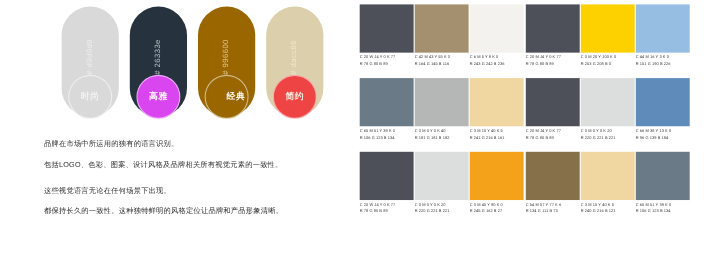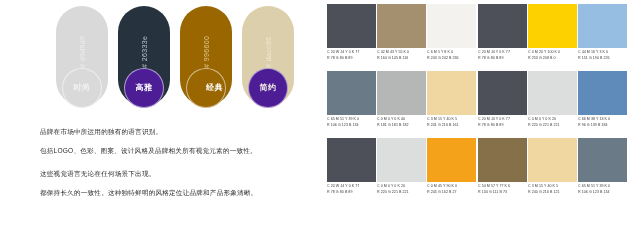--- a/index.html
+++ b/index.html
@@ -169,37 +169,37 @@
       <div class="pill-body" style="background:#d9d9d9;"></div>
       <div class="pill-hex" style="color:#ededed;"># d9d9d9</div>
       <div class="pill-circle" style="background:#d9d9d9;">
         <span class="pill-circle-label" style="color:#f2f2f2;">时尚</span>
       </div>
     </div>
 
     <div class="pill-wrap">
       <div class="pill-body" style="background:#26333e;"></div>
       <div class="pill-hex" style="color:#b9c2c9;"># 26333e</div>
-      <div class="pill-circle" style="background:#4c1d95;align-items:center;">
+      <div class="pill-circle" style="background:#d946ef;align-items:center;">
         <span class="pill-circle-label" style="color:#ffffff;">高雅</span>
       </div>
     </div>
 
     <div class="pill-wrap">
       <div class="pill-body" style="background:#996600;"></div>
       <div class="pill-hex" style="color:#e3c98f;"># 996600</div>
       <div class="pill-circle" style="background:#996600;padding-left:17px;">
         <span class="pill-circle-label" style="color:#ffffff;">经典</span>
       </div>
     </div>
 
     <div class="pill-wrap">
       <div class="pill-body" style="background:#dccfab;"></div>
       <div class="pill-hex" style="color:#efe7cf;"># dacc86</div>
-      <div class="pill-circle" style="background:#4c1d95;">
+      <div class="pill-circle" style="background:#ef4444;">
         <span class="pill-circle-label" style="color:#f7f2e4;">简约</span>
       </div>
     </div>
 
   </div>
 
   <div id="body-copy">
     <p>品牌在市场中所运用的独有的语言识别。</p>
     <p class="spaced">包括LOGO、色彩、图案、设计风格及品牌相关所有视觉元素的一致性。</p>
     <p>这些视觉语言无论在任何场景下出现。</p>

